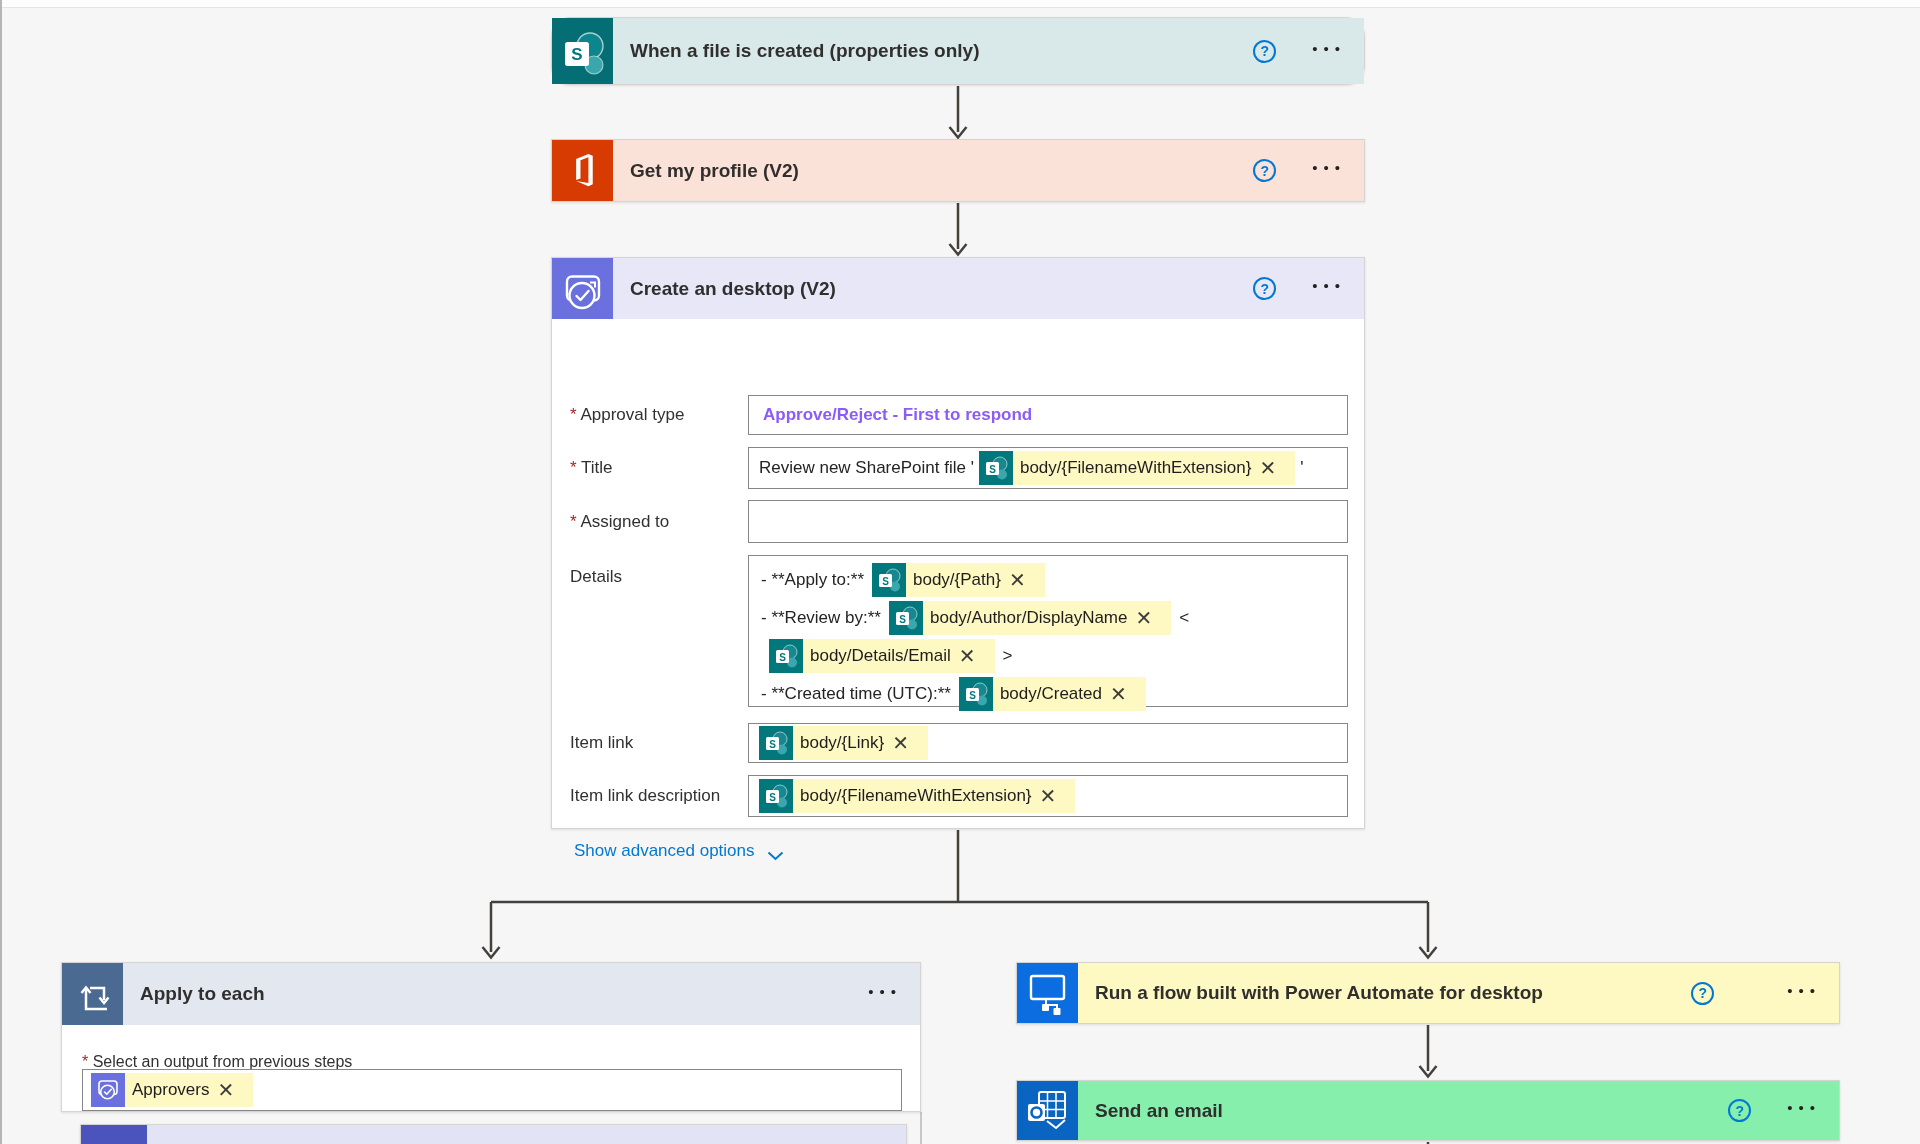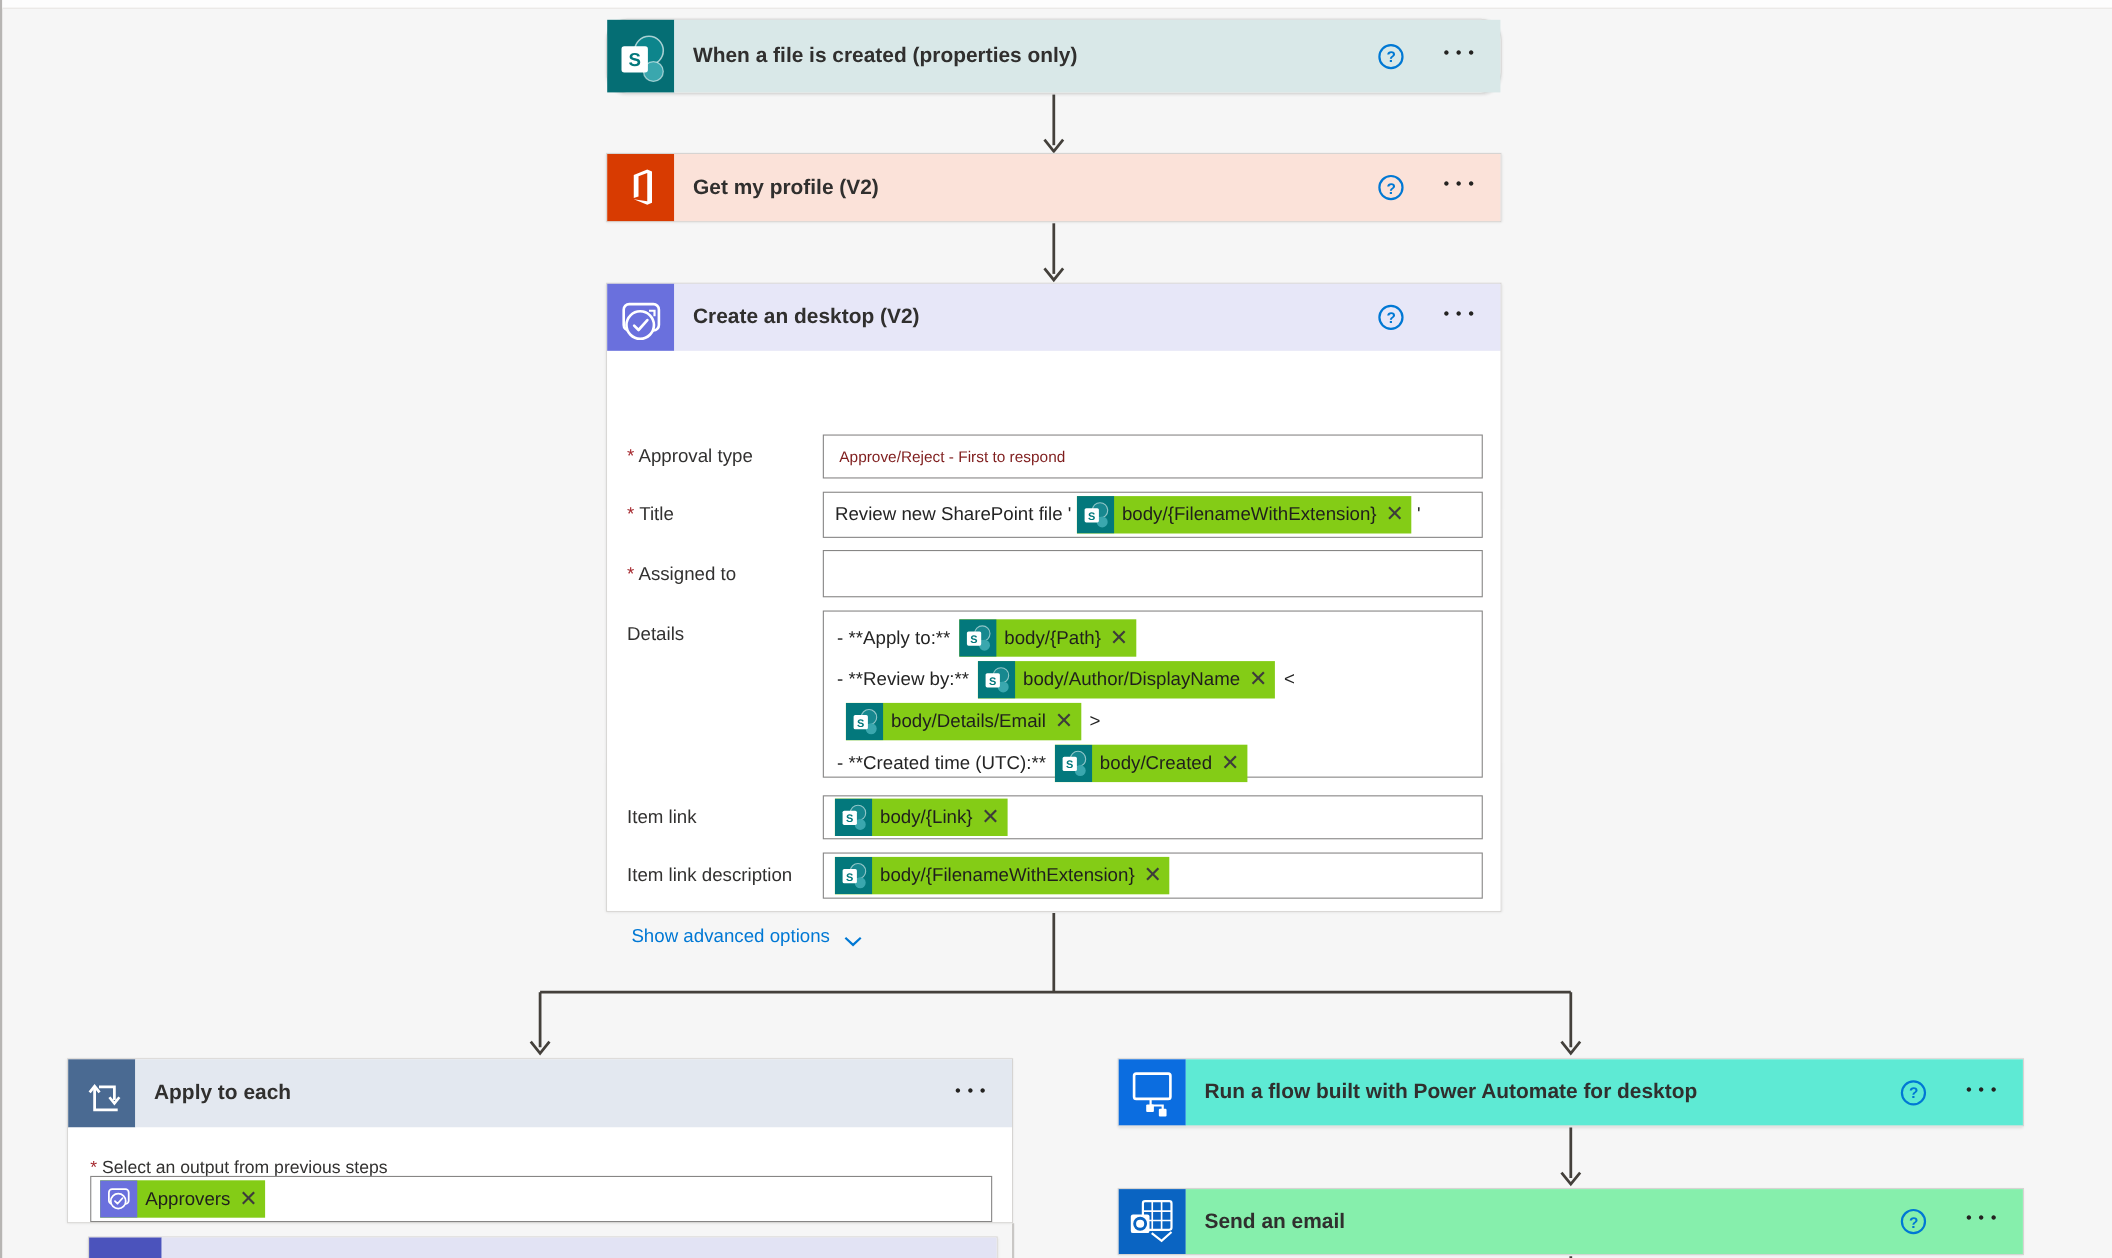--- a/index.html
+++ b/index.html
@@ -39,56 +39,56 @@
   .approval-card .abody { position:relative; flex:1; background:#fff; }
 
   .apply-card    { left:59px; top:962px; width:860px; height:150px; flex-direction:column; }
   .apply-card .hrow { display:flex; height:62px; flex:none; }
   .apply-card .tile { width:61px; background:#4a6a92; }
   .apply-card .head { background:#e3e8f0; }
   .apply-card .acontent { position:relative; flex:1; background:#fff; }
 
   .runflow-card  { left:1014px; top:962px; width:824px; height:62px; }
   .runflow-card .tile { width:61px; background:#0b6de0; }
-  .runflow-card .head { background:#5eead4; }
+  .runflow-card .head { background:#fef9c3;gap:37px; }
 
   .email-card    { left:1014px; top:1080px; width:824px; height:61px; }
   .email-card .tile { width:61px; background:#0a64c2; }
   .email-card .head { background:#86efac;text-align:center; }
 
   .nested-sliver { left:78px; top:1124px; width:827px; height:30px; }
   .nested-sliver .tile { width:66px; background:#4b53bc; }
   .nested-sliver .head { background:#e2e3f4; }
 
   .scope-line { position:absolute; left:918px; top:1112px; width:2px; height:32px; background:#c9c7c5; z-index:3; }
 
   
   .frow { position:absolute; left:0; width:100%; }
   .flabel { position:absolute; left:18px; top:0; width:172px; font-size:17px; color:#323130; }
   .required .flabel::before { content:"* "; color:#a4262c; }
   .ffield { position:absolute; left:196px; width:600px; background:#fff; border:1px solid #878685; }
 
   .r-type  { top:76px;  } .r-type  .ffield { height:40px; display:flex; align-items:center; padding:0 14px; }
   .r-type  .flabel { top:10px; }
-  .ddvalue { font-size:14px; color:#7f1d1d; flex:1; }
+  .ddvalue { font-size:17px; color:#8b5cf6; flex:1;font-weight:bold; }
   .r-title { top:128px; } .r-title .ffield { height:42px; display:flex; align-items:center; padding:0 10px; gap:5px; }
   .r-title .flabel { top:11px; }
   .r-assign{ top:181px; } .r-assign .ffield { height:43px; }
   .r-assign .flabel { top:12px; }
   .r-details{ top:236px;} .r-details .ffield { height:152px; padding:6px 12px; display:flex; flex-direction:column; gap:2px; }
   .r-details .flabel { top:12px; }
   .r-link  { top:404px; } .r-link .ffield { height:40px; display:flex; align-items:center; padding:0 10px; }
   .r-link  .flabel { top:10px; }
   .r-ldesc { top:456px; } .r-ldesc .ffield { height:42px; display:flex; align-items:center; padding:0 10px; }
   .r-ldesc .flabel { top:11px; }
 
   .ptext { font-size:17px; color:#242424; white-space:pre; }
   .dline { display:flex; align-items:center; gap:8px; height:36px; flex:none; }
 
-  .token { display:inline-flex; align-items:center; background:#84cc16; height:34px; padding-right:7px; gap:7px; cursor:pointer; }
+  .token { display:inline-flex; align-items:center; background:#fef9c3; height:34px; padding-right:19px; gap:7px; cursor:pointer; }
   .token .ticon { width:34px; height:34px; flex:none; }
   .token .ttext { font-size:17px; color:#1f1e1d; white-space:nowrap; }
   .token .x { font-size:20px; font-weight:300; color:#3d3c3b; margin-left:1px; line-height:1; cursor:pointer; }
 
   .adv-link { position:absolute; left:22px; top:522px; display:flex; align-items:flex-end; gap:12px;
               color:#0078d4; font-size:17px; cursor:pointer; }
 
   
   .sel-label { position:absolute; left:20px; top:28px; font-size:16px; color:#323130; }
   .sel-label::before { content:"* "; color:#a4262c; }

